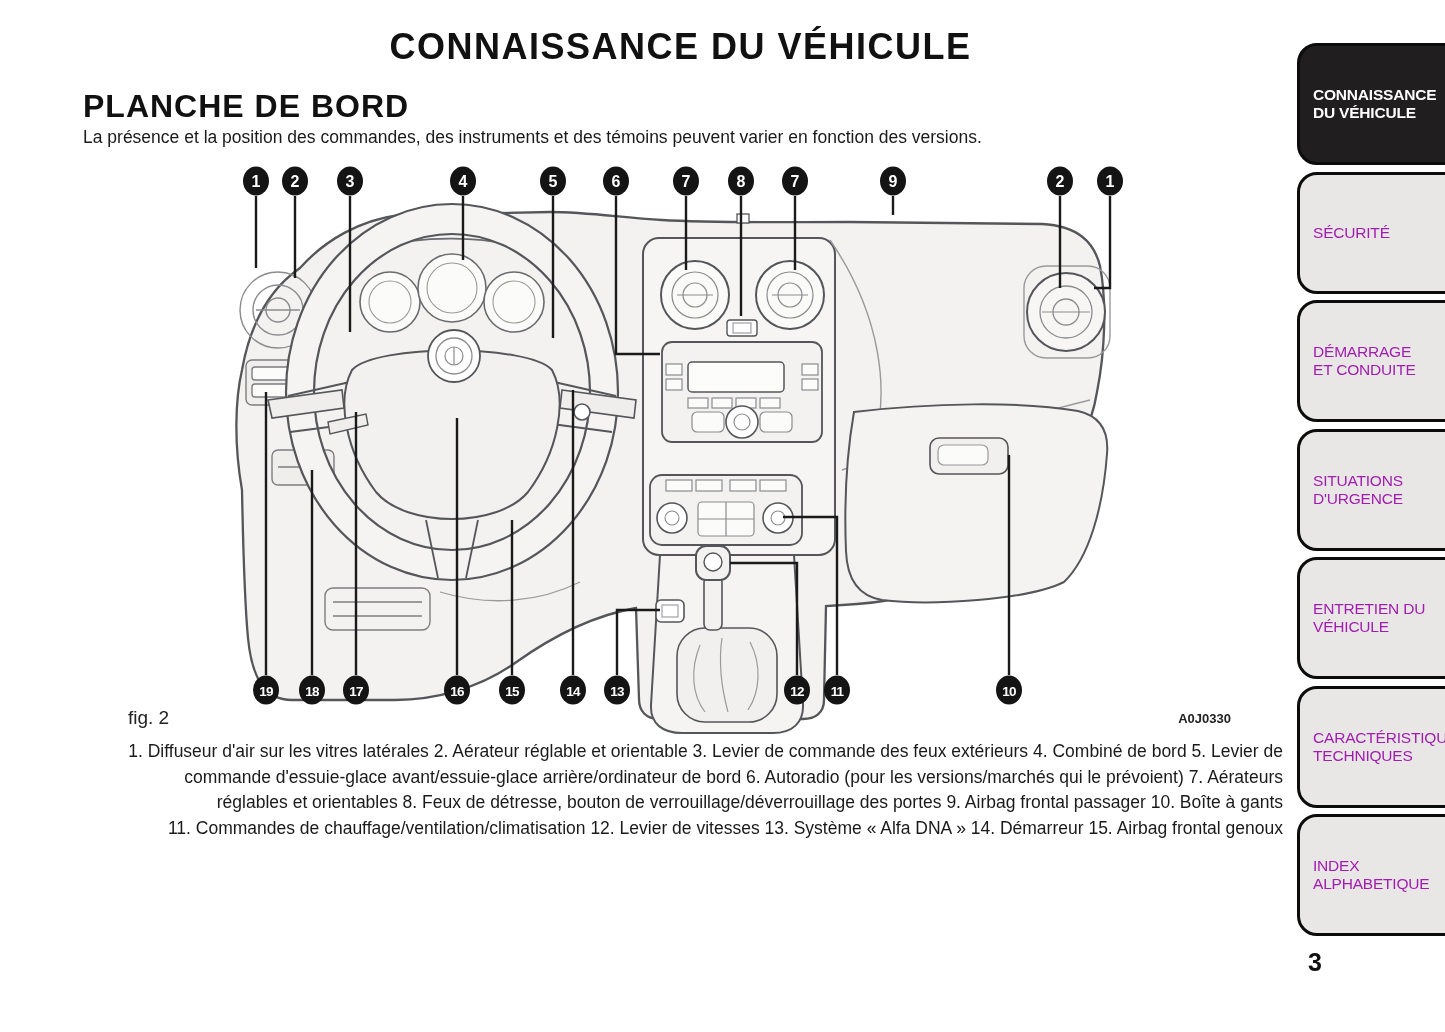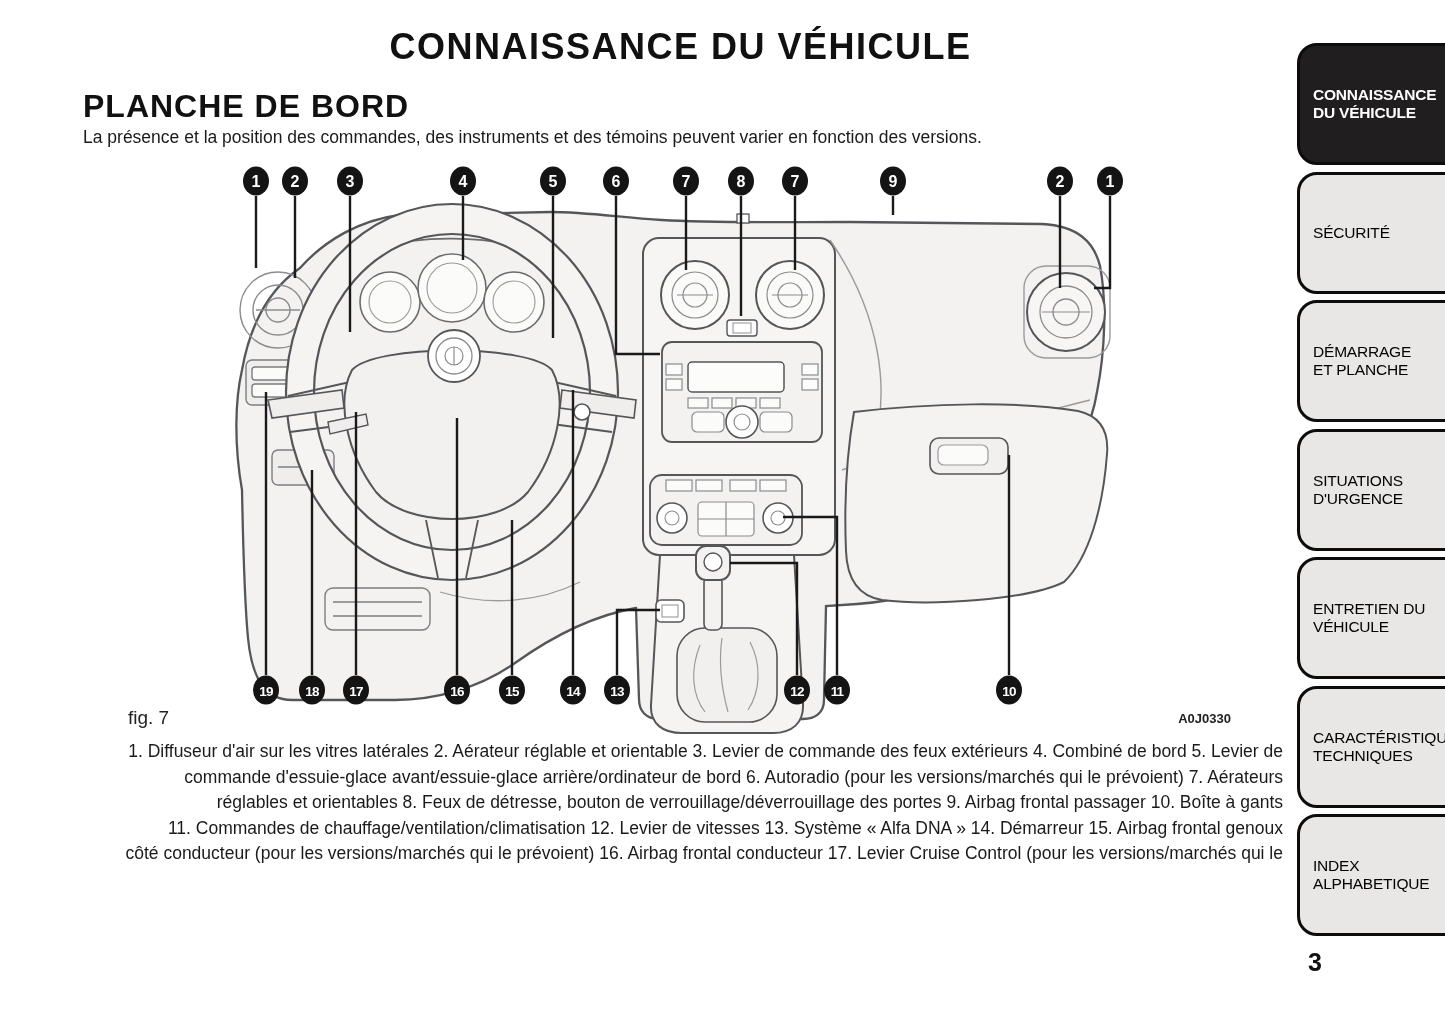--- a/index.html
+++ b/index.html
@@ -18,21 +18,21 @@
     font-size:13px;font-weight:bold;color:#222;}
 
   .caption{position:absolute;left:83px;top:739px;width:1200px;font-size:17.5px;
     line-height:25.5px;color:#1a1a1a;}
   .caption div{white-space:nowrap;text-align:right;}
 
   .sidebar{position:absolute;left:1297px;top:0;width:148px;height:1032px;}
   .tab{position:absolute;left:0;width:168px;height:122px;box-sizing:border-box;
     background:#e8e7e6;border:3px solid #0c0c0c;border-radius:20px;
     display:flex;align-items:center;padding-left:13px;padding-right:30px;}
-  .tab span{font-size:15.5px;line-height:1.15;color:#000000;letter-spacing:-0.2px;}
+  .tab span{font-size:15.5px;line-height:1.15;color:#a21caf;letter-spacing:-0.2px;}
   .tab.active{background:#211e1f;}
   .tab.active span{color:#fff;font-weight:bold;}
 
   .page-number{position:absolute;left:1308px;top:948px;width:40px;
     font-size:25px;font-weight:bold;color:#111;}
 
   svg text.co{fill:#fff;font-family:"Liberation Sans",sans-serif;font-weight:bold;}
 </style>
 </head>
 <body>
@@ -299,40 +299,39 @@
           </g>
           <g>
             <path d="M 779,295 L 779,515" stroke="#1a1a1a" stroke-width="2.4" fill="none"></path>
             <ellipse cx="779" cy="530" rx="13" ry="14.5" fill="#141414"></ellipse>
             <text x="779" y="535.5" text-anchor="middle" class="co" font-size="13.5" letter-spacing="-0.8">10</text>
           </g>
         </g>
     </svg>
   </div>
 
-  <div class="fig-label">fig. 7</div>
+  <div class="fig-label">fig. 2</div>
   <div class="fig-code">A0J0330</div>
 
   <div class="caption">
     <div>1. Diffuseur d'air sur les vitres latérales 2. Aérateur réglable et orientable 3. Levier de commande des feux extérieurs 4. Combiné de bord 5. Levier de</div>
     <div>commande d'essuie-glace avant/essuie-glace arrière/ordinateur de bord 6. Autoradio (pour les versions/marchés qui le prévoient) 7. Aérateurs</div>
     <div>réglables et orientables 8. Feux de détresse, bouton de verrouillage/déverrouillage des portes 9. Airbag frontal passager 10. Boîte à gants</div>
     <div>11. Commandes de chauffage/ventilation/climatisation 12. Levier de vitesses 13. Système « Alfa DNA » 14. Démarreur 15. Airbag frontal genoux</div>
-    <div>côté conducteur (pour les versions/marchés qui le prévoient) 16. Airbag frontal conducteur 17. Levier Cruise Control (pour les versions/marchés qui le</div>
   </div>
 
   <div class="sidebar" id="sidebar">
       <div class="tab active" style="top: 43px;">
         <span>CONNAISSANCE DU VÉHICULE</span>
       </div>
       <div class="tab" style="top: 171.5px;">
         <span>SÉCURITÉ</span>
       </div>
       <div class="tab" style="top: 300px;">
-        <span>DÉMARRAGE ET PLANCHE</span>
+        <span>DÉMARRAGE ET CONDUITE</span>
       </div>
       <div class="tab" style="top: 428.5px;">
         <span>SITUATIONS D'URGENCE</span>
       </div>
       <div class="tab" style="top: 557px;">
         <span>ENTRETIEN DU VÉHICULE</span>
       </div>
       <div class="tab" style="top: 685.5px;">
         <span>CARACTÉRISTIQUES TECHNIQUES</span>
       </div>

